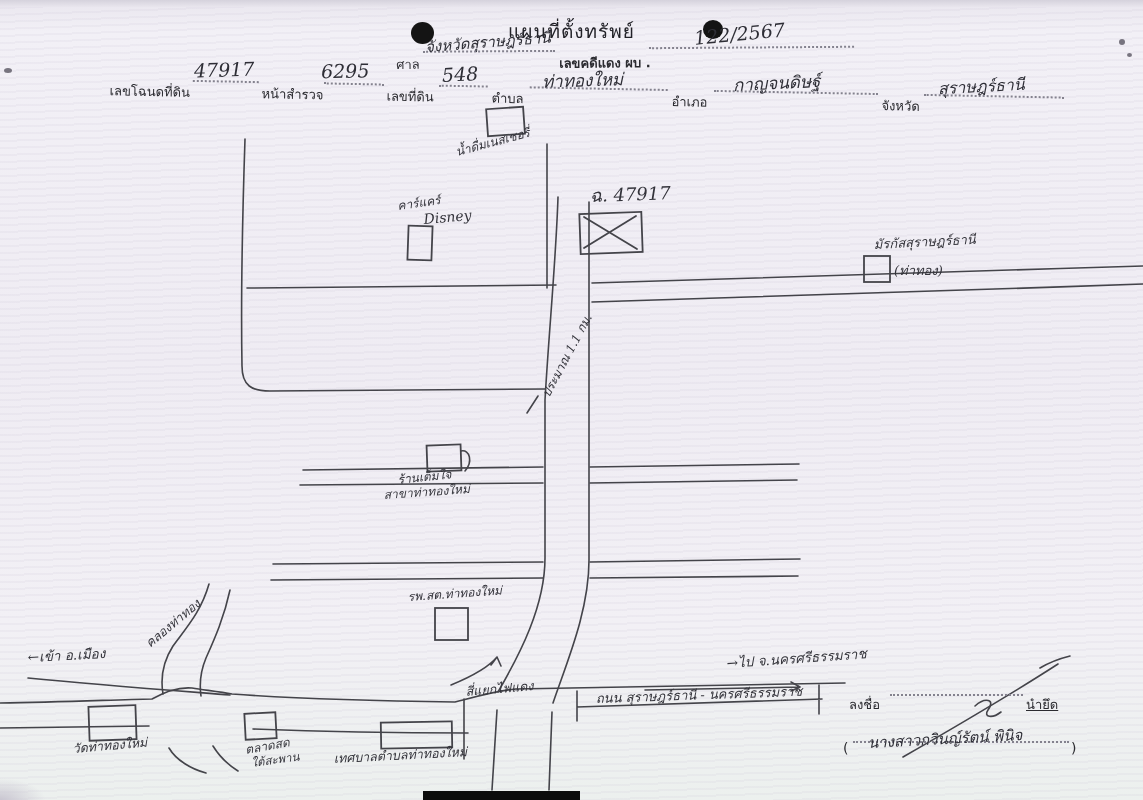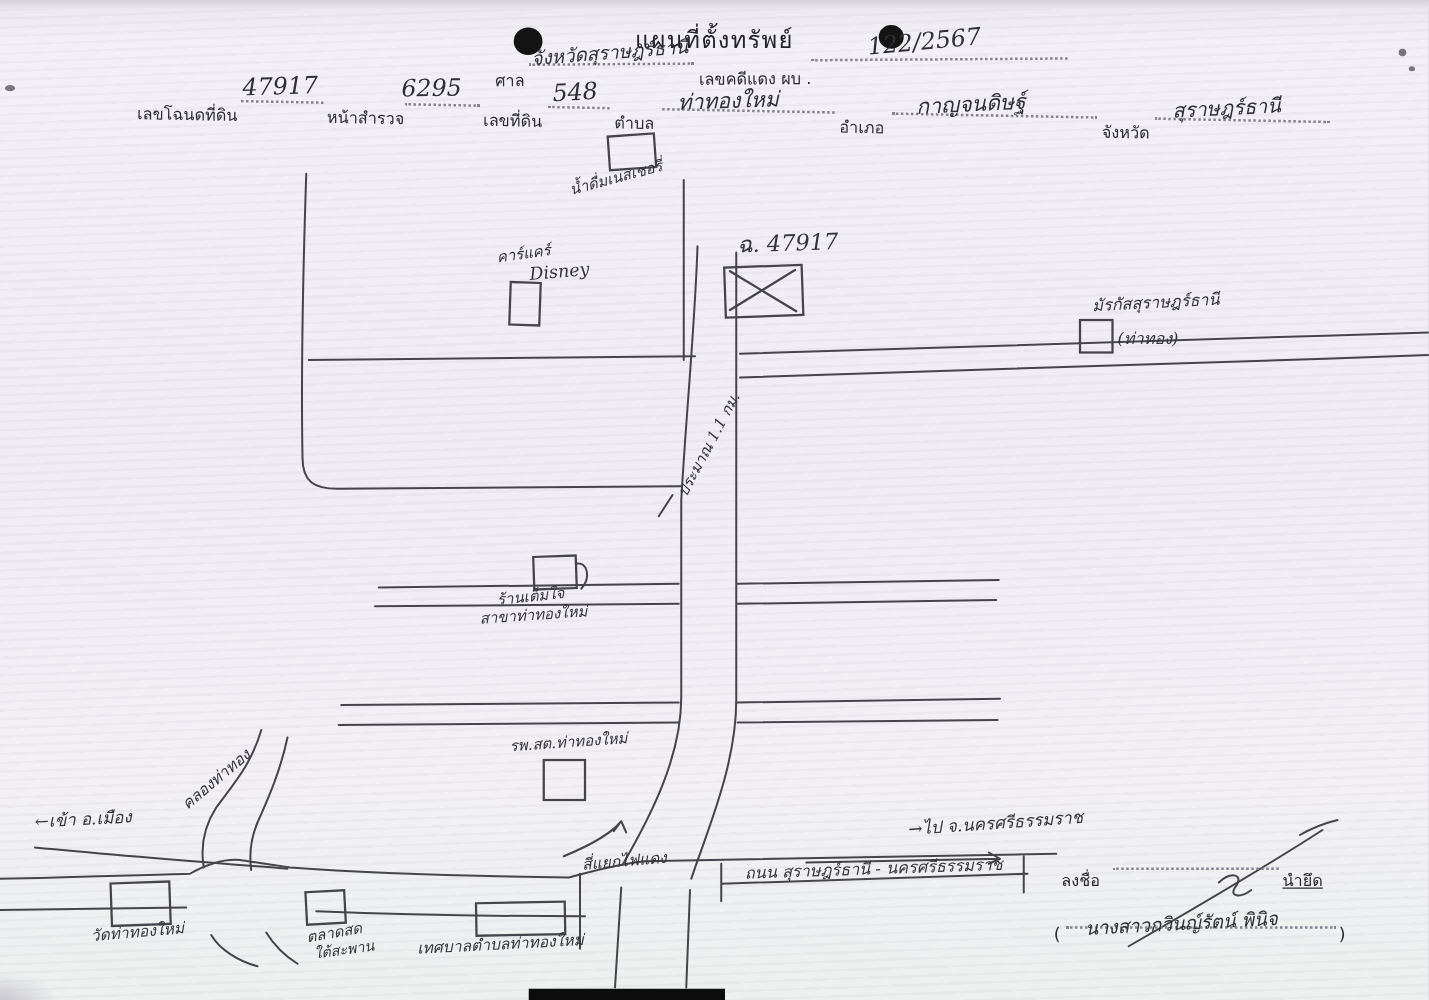--- a/index.html
+++ b/index.html
@@ -42,21 +42,21 @@
 
   <div class="dot" style="left:411px;top:22px;width:23px;height:22px;"></div>
   <div class="dot" style="left:703px;top:20px;width:20px;height:19px;"></div>
 
   <div id="title">แผนที่ตั้งทรัพย์</div>
 
   <div id="row1" class="row">
     <span class="printed" style="left:4px;top:16px;">ศาล</span>
     <span class="dots" style="left:31px;top:13px;width:132px;"></span>
     <span class="hand" style="left:33px;top:-7px;font-size:15px;transform:rotate(-4deg);">จังหวัดสุราษฎร์ธานี</span>
-    <span class="printed" style="left:167px;top:16px;">เลขคดีแดง ผบ .</span>
+    <span class="printed" style="left:167px;top:16px;font-weight:bold;">เลขคดีแดง ผบ .</span>
     <span class="dots" style="left:257px;top:11px;width:205px;"></span>
     <span class="hand" style="left:302px;top:-13px;font-size:19px;transform:rotate(-5deg);">122/2567</span>
   </div>
 
   <div id="row2" class="row">
     <span class="printed" style="left:15px;top:10px;">เลขโฉนดที่ดิน</span>
     <span class="dots" style="left:98px;top:8px;width:66px;"></span>
     <span class="hand" style="left:99px;top:-14px;font-size:19px;transform:rotate(-3deg);">47917</span>
 
     <span class="printed" style="left:167px;top:10px;">หน้าสำรวจ</span>

